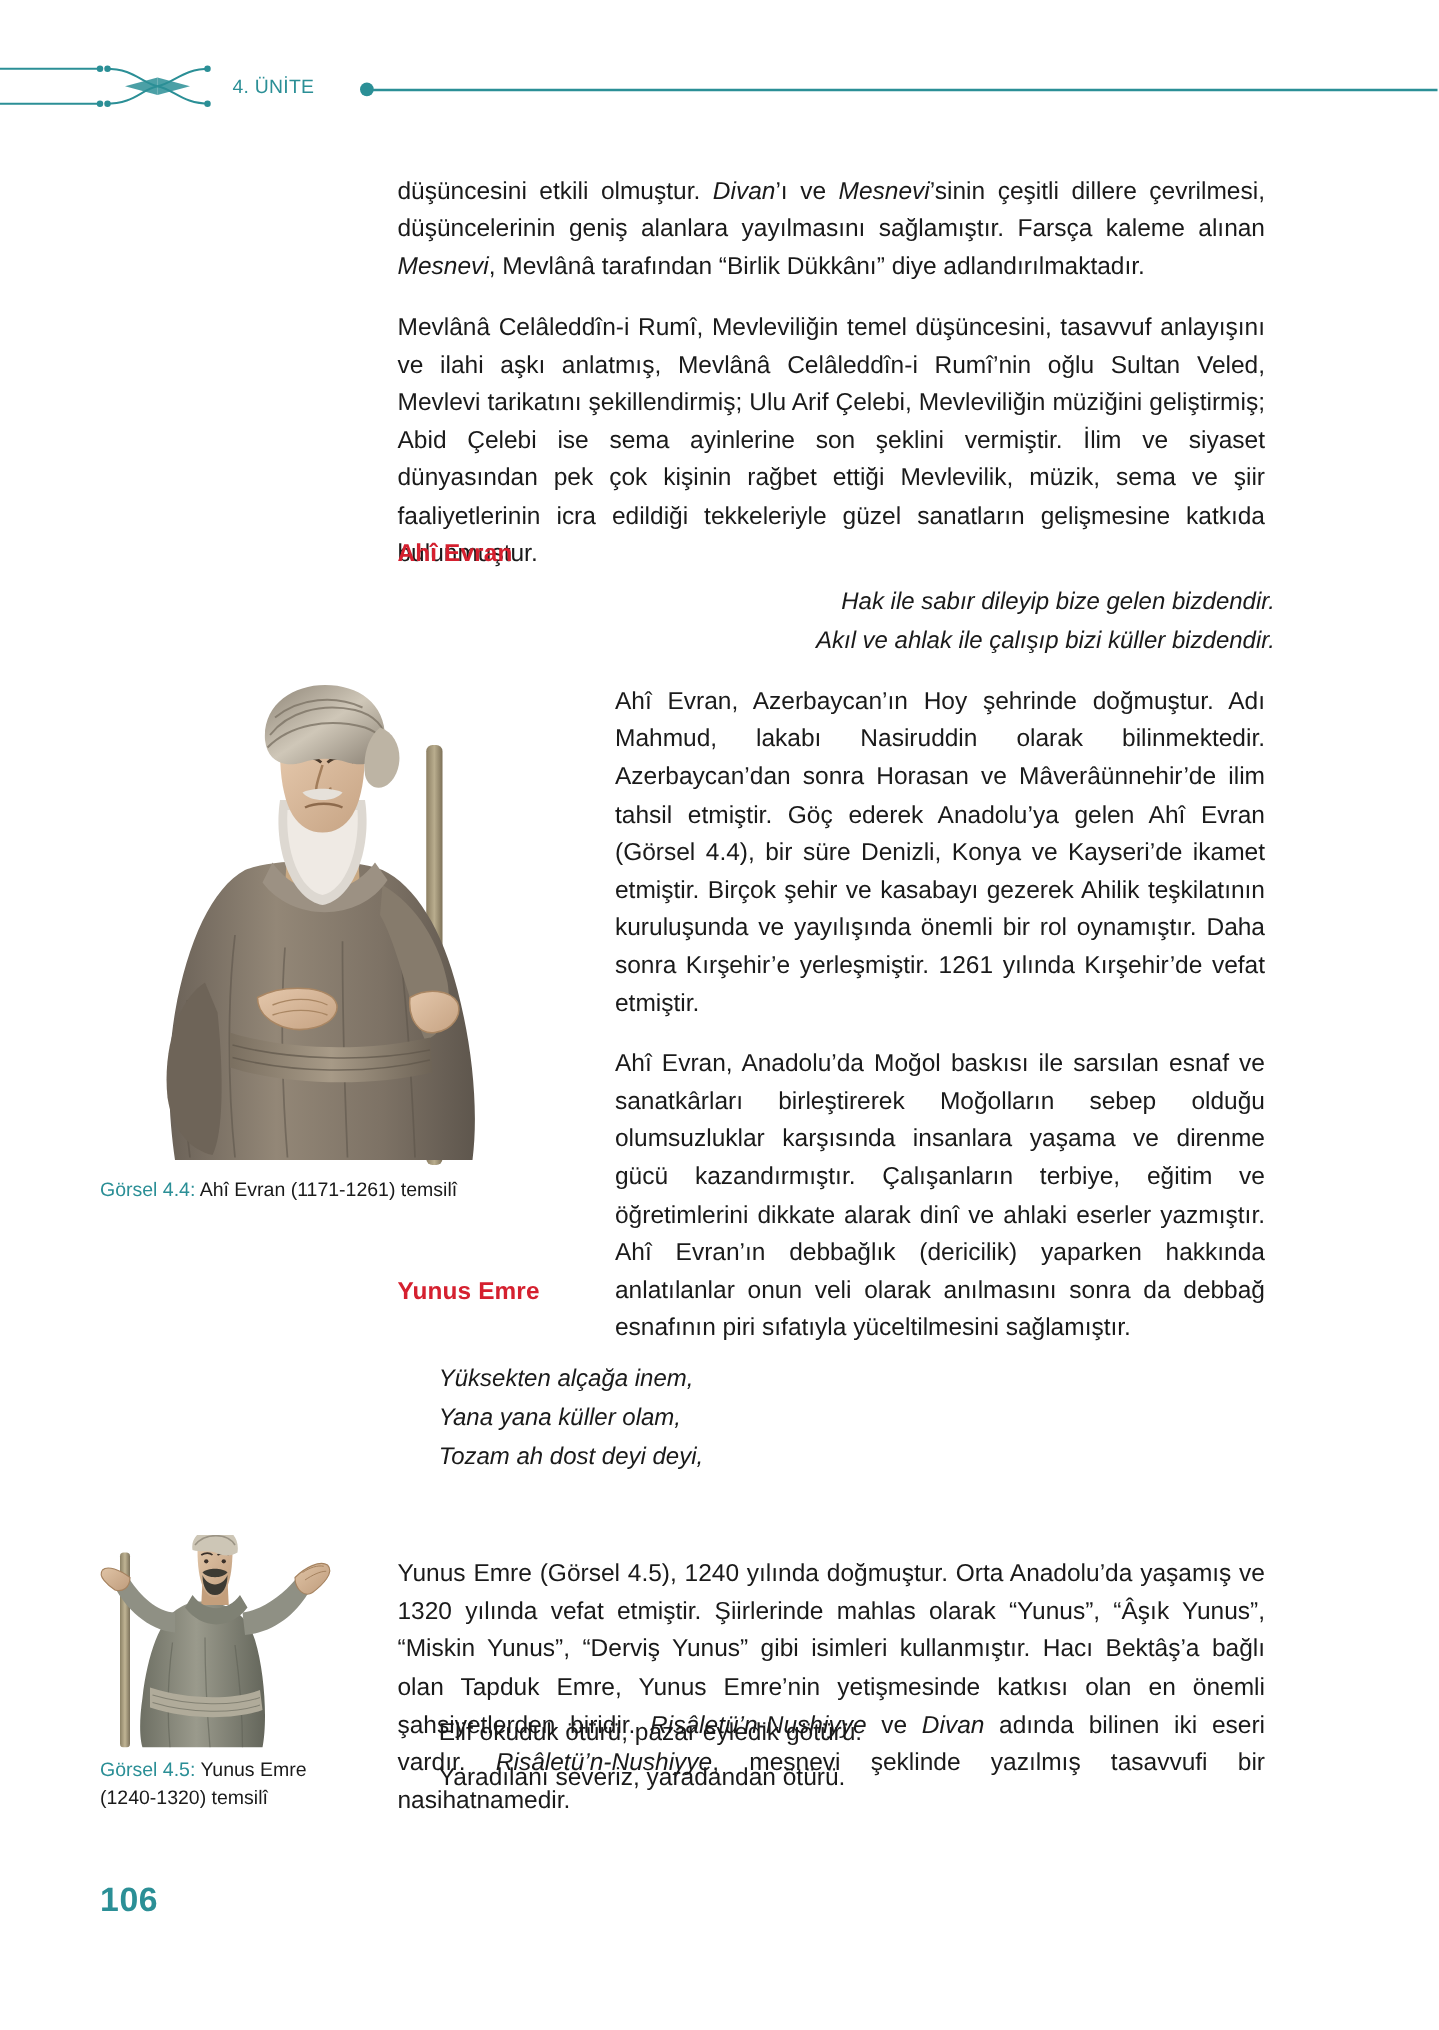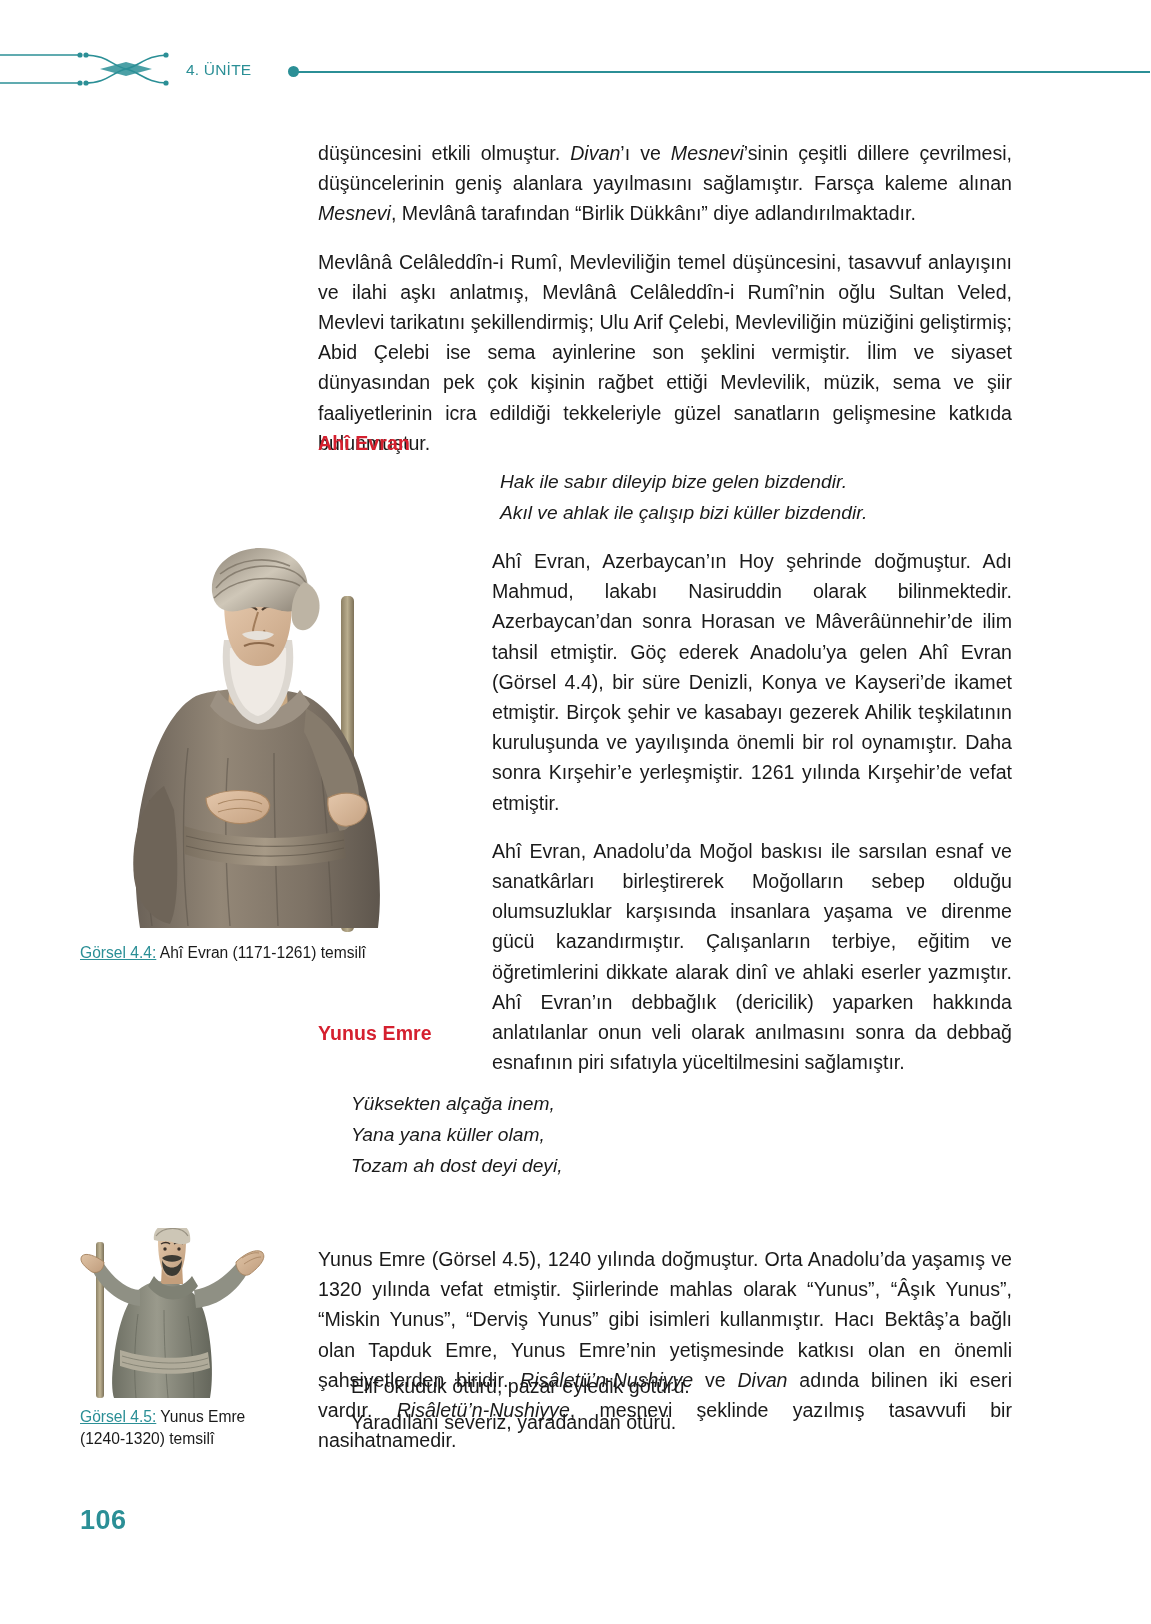--- a/index.html
+++ b/index.html
@@ -87,21 +87,21 @@
   #head-yunus{ left: 318px; top: 1022px; }
 
   
   .poem {
     position: absolute;
     font-style: italic;
     font-size: 19.2px;
     line-height: 31px;
     color: #1a1a1a;
   }
-  #poem-ahi   { left: 500px; top: 466px; width: 520px; }
+  #poem-ahi   { left: 500px; top: 466px; width: 520px; text-align: right; }
   #poem-yunus { left: 351px; top: 1056px; width: 440px; margin-top: 32px; }
   .poem div { white-space: nowrap; }
 
   
   .col-right {
     position: absolute;
     left: 492px;
     top: 546px;
     width: 520px;
   }
@@ -127,21 +127,21 @@
   
   .figure { position: absolute; }
   #fig-ahi   { left: 78px;  top: 548px; width: 395px; }
   #fig-yunus { left: 78px;  top: 1228px; width: 205px; }
 
   .caption {
     font-size: 15.6px;
     line-height: 22px;
     color: #1a1a1a;
   }
-  .caption .lbl { color: #2b8f96; font-weight: normal; text-decoration: underline; }
+  .caption .lbl { color: #2b8f96; font-weight: normal; }
   #cap-ahi   { position: absolute; left: 80px;  top: 942px; width: 400px; }
   #cap-yunus { position: absolute; left: 80px;  top: 1406px; width: 230px; }
 
   
   .page-no {
     position: absolute;
     left: 80px;
     top: 1505px;
     font-size: 27px;
     font-weight: bold;

